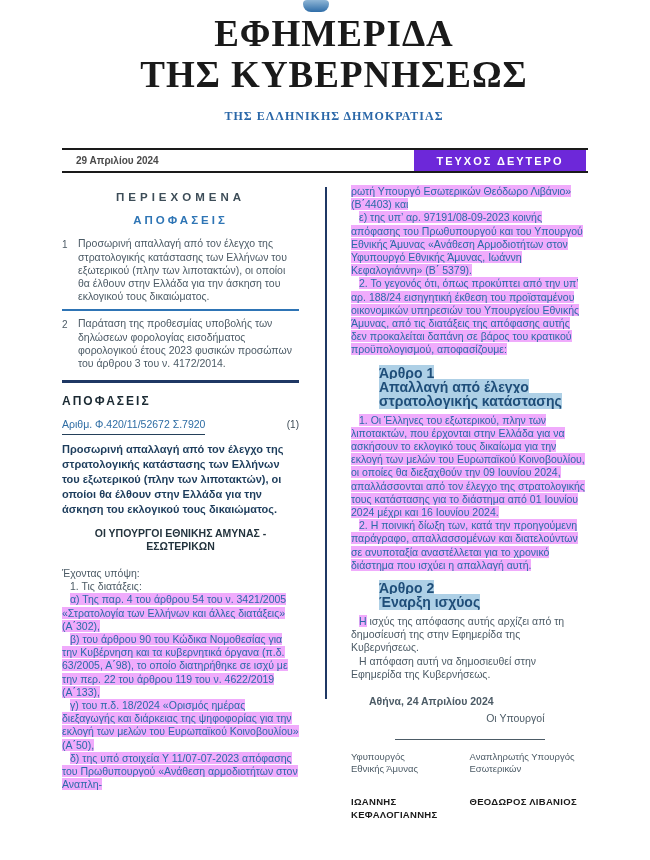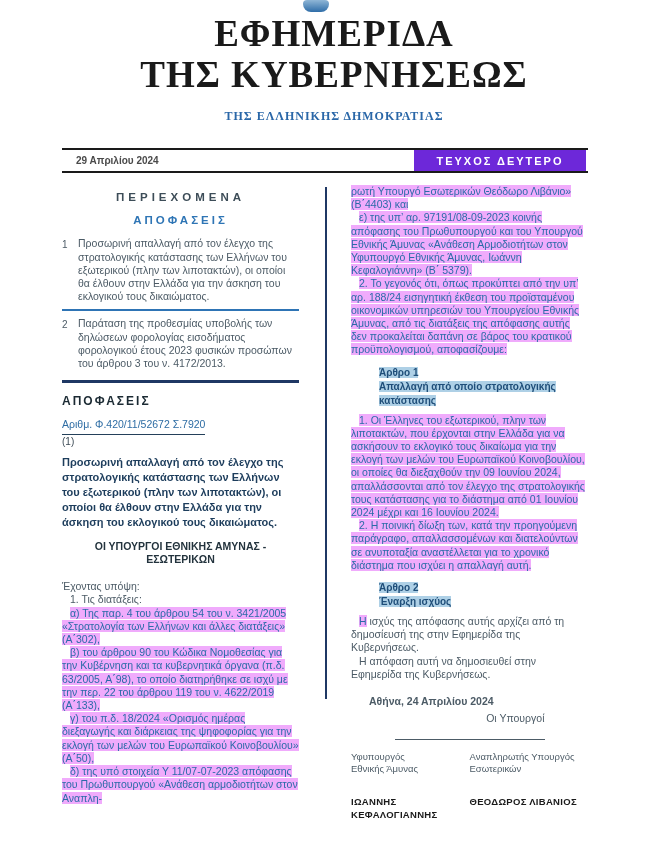--- a/index.html
+++ b/index.html
@@ -55,39 +55,39 @@
   }
   .toc-item{display:flex;margin:0 0 6px 0;}
   .toc-num{width:16px;flex:none;color:#4c5b66;font-size:10px;padding-top:1px;}
   .toc-text{flex:1;color:#4c5b66;}
   .toc-divider{height:0;border-top:2px solid #2e74b5;margin:4px 0 6px 0;}
   .thick-rule{height:0;border-top:3px solid #1f3864;margin:10px 0 0 0;}
   
   .dec-head{
     font-weight:bold;color:#1b2a33;font-size:12px;letter-spacing:2px;margin:12px 0 10px 0;
   }
-  .dec-number-row{display:flex;align-items:baseline;margin-bottom:7px;flex-direction:column;}
+  .dec-number-row{display:flex;align-items:baseline;margin-bottom:7px;}
   .dec-number{
     color:#2e6da4;font-size:10.5px;border-bottom:1.5px solid #24405a;
     padding-bottom:2px;flex:none;
   }
   .dec-ref{flex:1;text-align:right;color:#3c4a55;font-size:10px;}
   .dec-title{
     font-weight:bold;color:#1d3d5c;font-size:11px;line-height:15px;margin:4px 0 10px 0;
   }
   .dec-authors{
     font-weight:bold;color:#23333d;font-size:10.5px;text-align:center;margin:6px 0 14px 0;
   }
   p.body-par{margin:0;text-indent:8px;}
   p.noindent{text-indent:0;}
   .hl{background:#f0abfc;color:#2b6ba8;}
   .hl-bold{background:#aed0e6;color:#1f4e79;font-weight:bold;}
   
   .article-block{margin:9px 0 6px 0;padding-left:28px;}
-  .article-h{font-weight:bold;color:#1f4e79;font-size:10px;line-height:14px;}
+  .article-h{font-weight:bold;color:#1f4e79;font-size:14px;line-height:14px;}
   
   .place-date{margin:14px 0 0 18px;color:#4c5b66;font-weight:bold;}
   .ministers{
     text-align:right;margin:4px auto 0 auto;width:150px;color:#4c5b66;
     border-bottom:1.5px solid #4c5b66;padding-bottom:13px;
   }
   .sig-row{display:flex;margin-top:11px;}
   .sig-block{width:50%;font-size:9.5px;line-height:12.5px;color:#4c5b66;}
   .sig-names{display:flex;margin-top:19px;}
   .sig-name{width:50%;font-weight:bold;color:#1a1a1a;font-size:9.5px;letter-spacing:0.3px;}
@@ -118,21 +118,21 @@
       <div class="toc-head">ΠΕΡΙΕΧΟΜΕΝΑ</div>
       <div class="toc-sub">ΑΠΟΦΑΣΕΙΣ</div>
 
       <div class="toc-item">
         <div class="toc-num">1</div>
         <div class="toc-text">Προσωρινή απαλλαγή από τον έλεγχο της στρατολογικής κατάστασης των Ελλήνων του εξωτερικού (πλην των λιποτακτών), οι οποίοι θα έλθουν στην Ελλάδα για την άσκηση του εκλογικού τους δικαιώματος.</div>
       </div>
       <div class="toc-divider"></div>
       <div class="toc-item">
         <div class="toc-num">2</div>
-        <div class="toc-text">Παράταση της προθεσμίας υποβολής των δηλώσεων φορολογίας εισοδήματος φορολογικού έτους 2023 φυσικών προσώπων του άρθρου 3 του ν. 4172/2013.</div>
+        <div class="toc-text">Παράταση της προθεσμίας υποβολής των δηλώσεων φορολογίας εισοδήματος φορολογικού έτους 2023 φυσικών προσώπων του άρθρου 3 του ν. 4172/2014.</div>
       </div>
 
       <div class="thick-rule"></div>
 
       <div class="dec-head">ΑΠΟΦΑΣΕΙΣ</div>
 
       <div class="dec-number-row">
         <span class="dec-number">Αριθμ. Φ.420/11/52672 Σ.7920</span>
         <span class="dec-ref">(1)</span>
       </div>
@@ -151,21 +151,21 @@
     </div>
 
     <div class="col right">
 
       <p class="body-par noindent"><span class="hl">ρωτή Υπουργό Εσωτερικών Θεόδωρο Λιβάνιο» (Β΄4403) και</span></p>
       <p class="body-par"><span class="hl">ε) της υπ’ αρ. 97191/08-09-2023 κοινής απόφασης του Πρωθυπουργού και του Υπουργού Εθνικής Άμυνας «Ανάθεση Αρμοδιοτήτων στον Υφυπουργό Εθνικής Άμυνας, Ιωάννη Κεφαλογιάννη» (Β΄ 5379).</span></p>
       <p class="body-par"><span class="hl">2. Το γεγονός ότι, όπως προκύπτει από την υπ’ αρ. 188/24 εισηγητική έκθεση του προϊσταμένου οικονομικών υπηρεσιών του Υπουργείου Εθνικής Άμυνας, από τις διατάξεις της απόφασης αυτής δεν προκαλείται δαπάνη σε βάρος του κρατικού προϋπολογισμού, αποφασίζουμε:</span></p>
 
       <div class="article-block">
         <div class="article-h"><span class="hl-bold">Άρθρο 1</span></div>
-        <div class="article-h"><span class="hl-bold">Απαλλαγή από οποίο στρατολογικής κατάστασης</span></div>
+        <div class="article-h"><span class="hl-bold">Απαλλαγή από έλεγχο στρατολογικής κατάστασης</span></div>
       </div>
 
       <p class="body-par"><span class="hl">1. Οι Έλληνες του εξωτερικού, πλην των λιποτακτών, που έρχονται στην Ελλάδα για να ασκήσουν το εκλογικό τους δικαίωμα για την εκλογή των μελών του Ευρωπαϊκού Κοινοβουλίου, οι οποίες θα διεξαχθούν την 09 Ιουνίου 2024, απαλλάσσονται από τον έλεγχο της στρατολογικής τους κατάστασης για το διάστημα από 01 Ιουνίου 2024 μέχρι και 16 Ιουνίου 2024.</span></p>
       <p class="body-par"><span class="hl">2. Η ποινική δίωξη των, κατά την προηγούμενη παράγραφο, απαλλασσομένων και διατελούντων σε ανυποταξία αναστέλλεται για το χρονικό διάστημα που ισχύει η απαλλαγή αυτή.</span></p>
 
       <div class="article-block">
         <div class="article-h"><span class="hl-bold">Άρθρο 2</span></div>
         <div class="article-h"><span class="hl-bold">Έναρξη ισχύος</span></div>
       </div>
 

